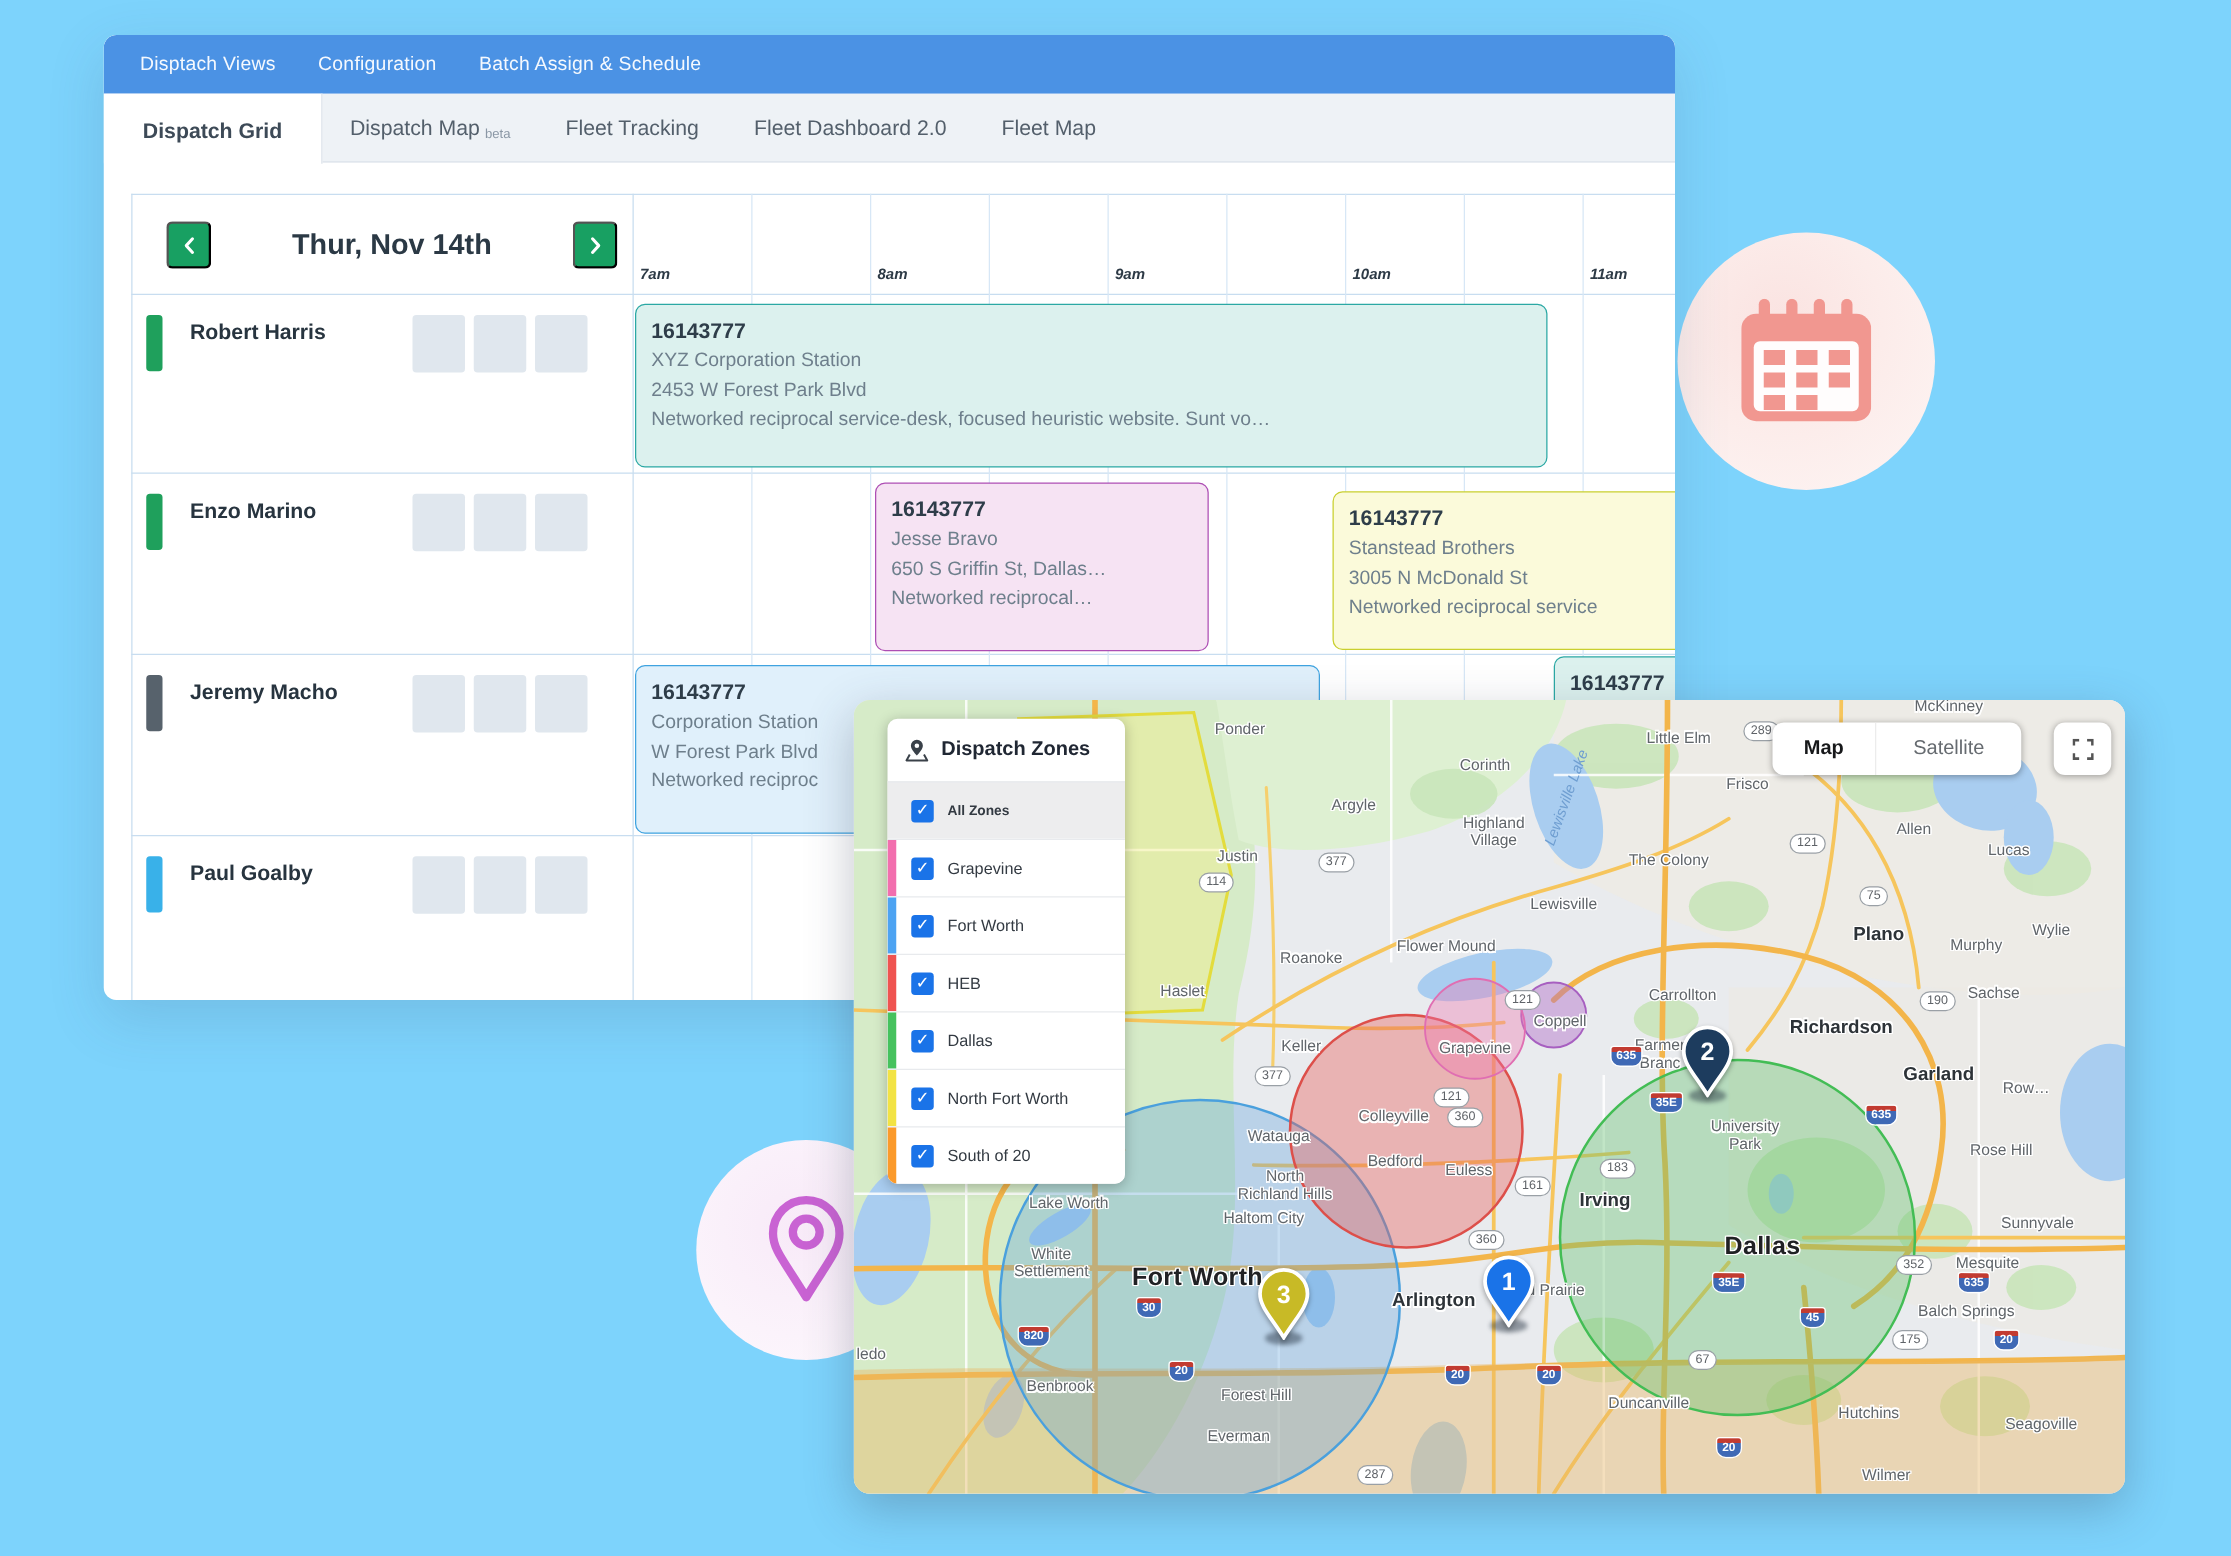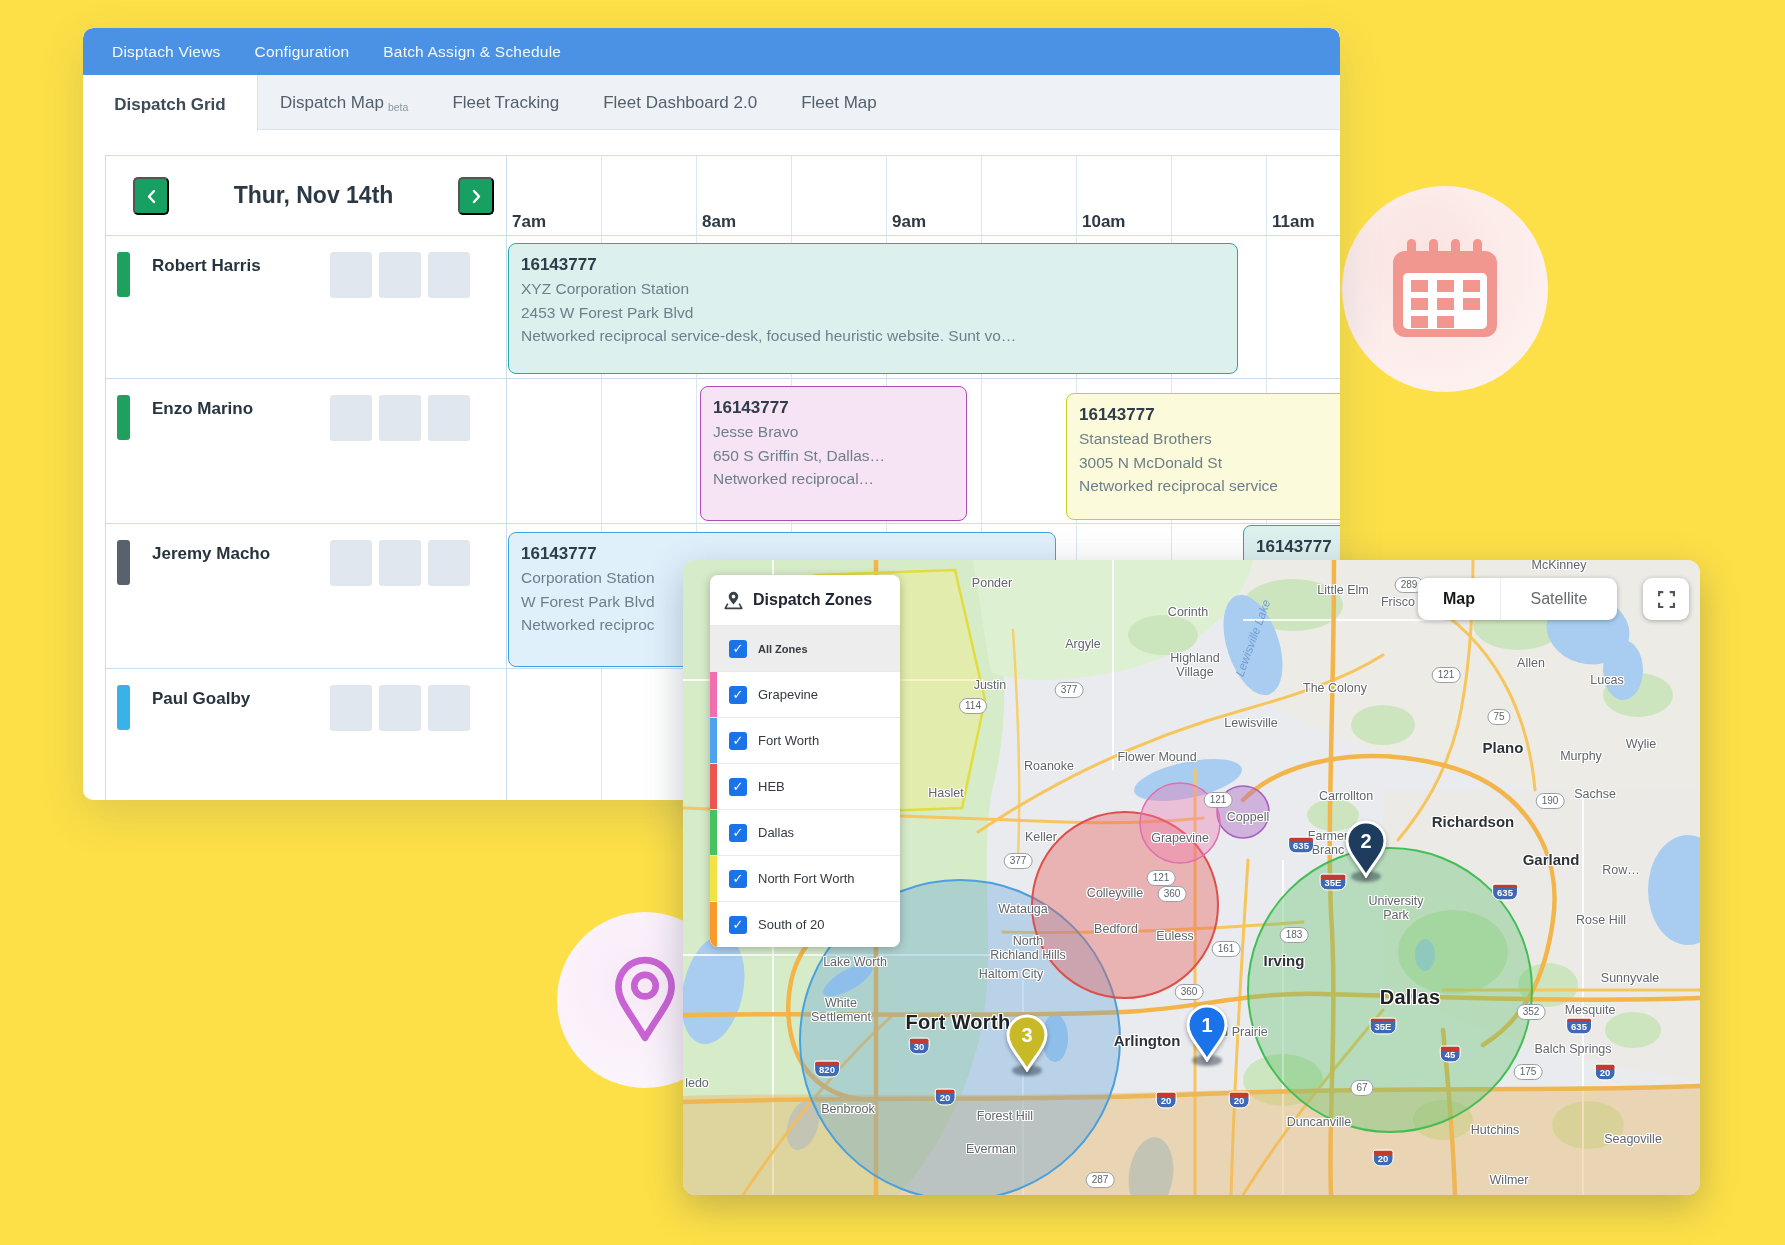--- a/index.html
+++ b/index.html
@@ -1,17 +1,17 @@
 <!DOCTYPE html>
 <html><head>
 <meta charset="utf-8">
 <style>
   html,body{margin:0;padding:0;background:#fff;}
   *{box-sizing:border-box;font-family:"Liberation Sans","DejaVu Sans",sans-serif;}
-  .stage{position:relative;width:1785px;height:1245px;background:#fde047;overflow:hidden;}
+  .stage{position:relative;width:1785px;height:1245px;background:#7dd3fc;overflow:hidden;}
 
   
   .deco-cal{position:absolute;left:1342px;top:186px;width:206px;height:206px;border-radius:50%;
     background:radial-gradient(circle at 40% 35%, #fae3e1 0%, #fcecea 45%, #fdf5f4 100%);
     display:flex;align-items:center;justify-content:center;z-index:0;}
   .deco-pin{position:absolute;left:557px;top:912px;width:176px;height:176px;border-radius:50%;
     background:radial-gradient(circle at 45% 40%, #f8eaf8 0%, #fbf3fb 60%, #fdf8fd 100%);
     display:flex;align-items:center;justify-content:center;z-index:0;}
 
   
@@ -25,21 +25,21 @@
   .tab.active{background:#fff;color:#3d4a57;font-weight:700;border-right:1px solid #dbe2ea;width:175px;justify-content:center;height:56px;}
   .beta{font-size:10.5px;color:#8a97a5;margin-left:4px;font-weight:400;}
 
   .gridarea{position:absolute;inset:0;}
   .hline{position:absolute;left:22px;width:1235px;height:0;border-top:1.5px solid #c8ddf0;}
   .vline{position:absolute;top:127px;height:645px;width:0;border-left:1px solid #d7e7f6;}
   .vline.strong{border-left:1px solid #c8ddf0;}
   .datebtn{position:absolute;width:36px;height:38px;background:#18a062;border-radius:5px;display:flex;align-items:center;
     justify-content:center;cursor:pointer;top:149px;}
   .datelabel{position:absolute;left:86px;top:154px;width:289px;text-align:center;font-size:23px;font-weight:700;color:#2b3945;}
-  .time-label{position:absolute;top:184px;font-size:17px;font-weight:700;color:#2d3a46;}
+  .time-label{position:absolute;top:184px;font-size:12px;font-weight:700;color:#2d3a46;font-style:italic;}
   .row-ind{position:absolute;left:34px;width:13px;height:45px;border-radius:3px;}
   .row-name{position:absolute;left:69px;font-size:17px;font-weight:700;color:#27343f;white-space:nowrap;}
   .row-sq{position:absolute;width:42px;height:46px;background:#e0e7ee;border-radius:3px;}
 
   .card{position:absolute;border-radius:8px;padding:9px 12px;overflow:hidden;cursor:pointer;}
   .card-id{font-size:17px;font-weight:700;color:#2e3d49;line-height:24px;white-space:nowrap;}
   .card-line{font-size:15.5px;color:#6e7f8c;line-height:23.5px;white-space:nowrap;}
   .card.teal{background:#dcf1ee;border:1.5px solid #2ba8a4;}
   .card.pink{background:#f6e3f3;border:1.5px solid #ad4eb4;}
   .card.yellow{background:#fbfada;border:1.5px solid #c9cf2e;}
@@ -286,21 +286,21 @@
         <circle cx="442" cy="345" r="93" fill="rgba(232,95,90,.40)" stroke="#dd4f4a" stroke-width="2"></circle>
         <circle cx="560" cy="252" r="26" fill="rgba(178,110,200,.45)" stroke="#a75fc0" stroke-width="1.5"></circle>
         <circle cx="497" cy="263" r="40" fill="rgba(238,120,175,.38)" stroke="#e06eb2" stroke-width="1.5"></circle>
       </g>
     </svg>
 
     <div id="mapLabels">
         <div class="ml ml-sm" style="left: 309px; top: 23px;">Ponder</div>
         <div class="ml ml-sm" style="left: 505px; top: 52px;">Corinth</div>
         <div class="ml ml-sm" style="left: 660px; top: 30px;">Little Elm</div>
-        <div class="ml ml-sm" style="left: 715px; top: 42px;">Frisco</div>
+        <div class="ml ml-sm" style="left: 715px; top: 67px;">Frisco</div>
         <div class="ml ml-sm" style="left: 876px; top: 5px;">McKinney</div>
         <div class="ml ml-sm" style="left: 400px; top: 84px;">Argyle</div>
         <div class="ml ml-sm" style="left: 512px; top: 105px;">Highland
 Village</div>
         <div class="ml ml-sm" style="left: 652px; top: 128px;">The Colony</div>
         <div class="ml ml-sm" style="left: 848px; top: 103px;">Allen</div>
         <div class="ml ml-sm" style="left: 924px; top: 120px;">Lucas</div>
         <div class="ml ml-sm" style="left: 307px; top: 125px;">Justin</div>
         <div class="ml ml-sm" style="left: 568px; top: 163px;">Lewisville</div>
         <div class="ml ml-mid" style="left: 820px; top: 188px;">Plano</div>

